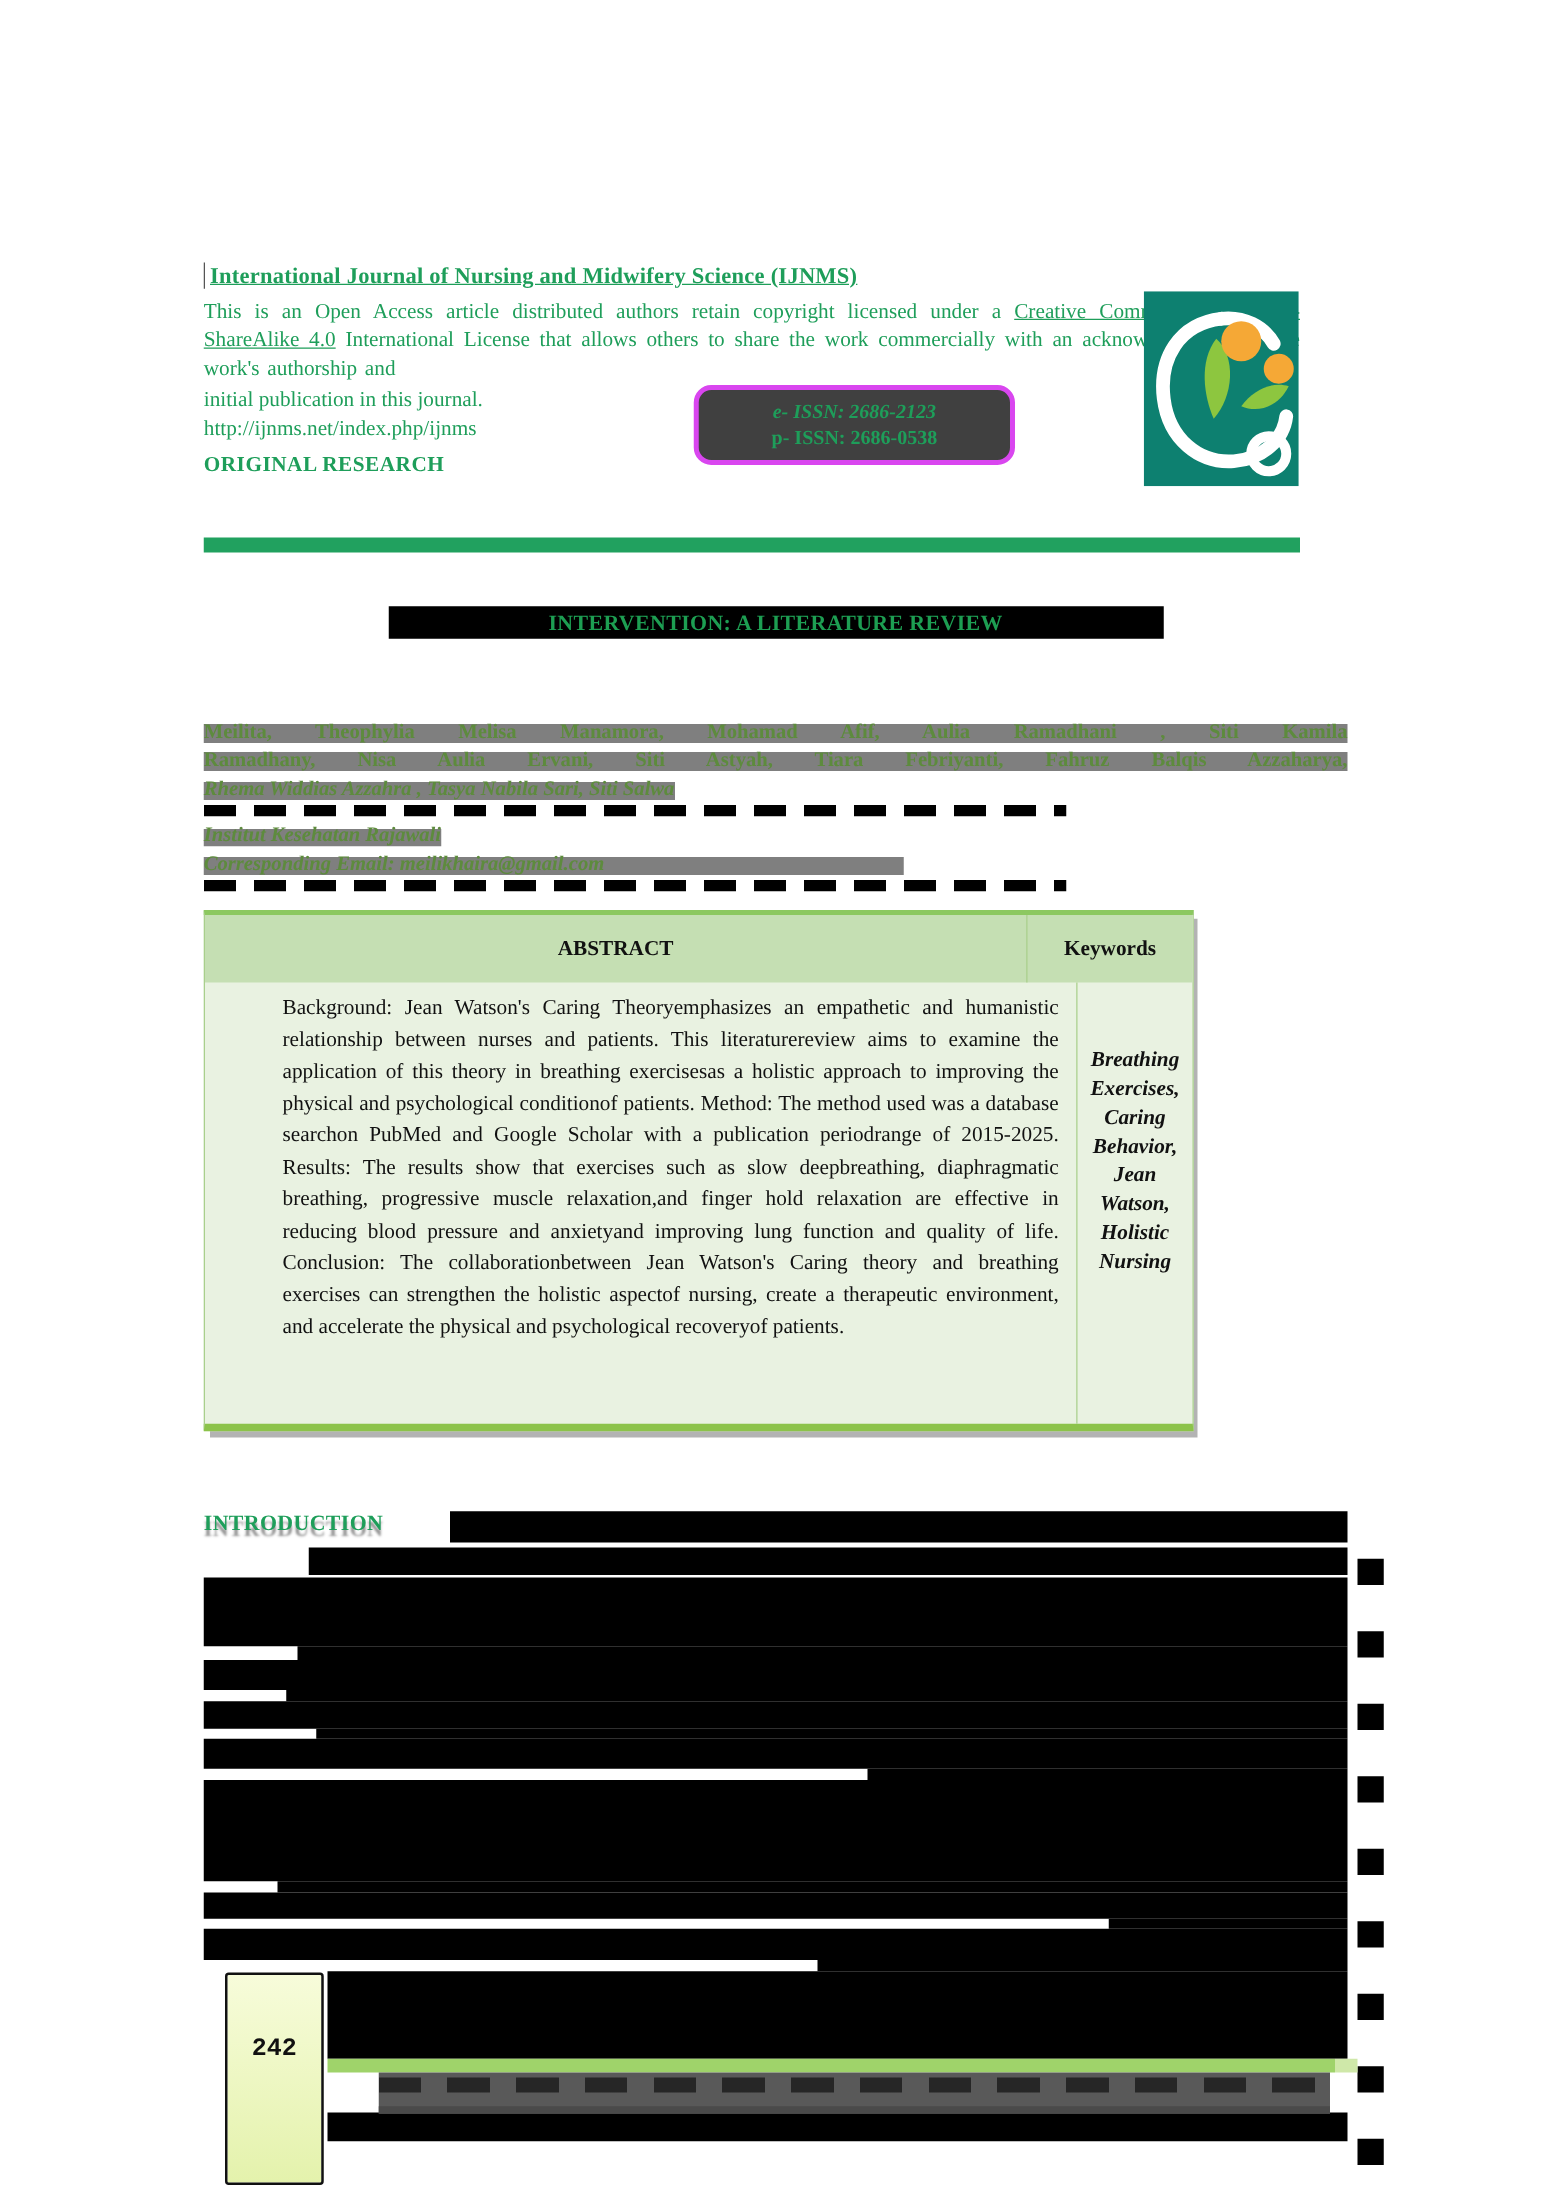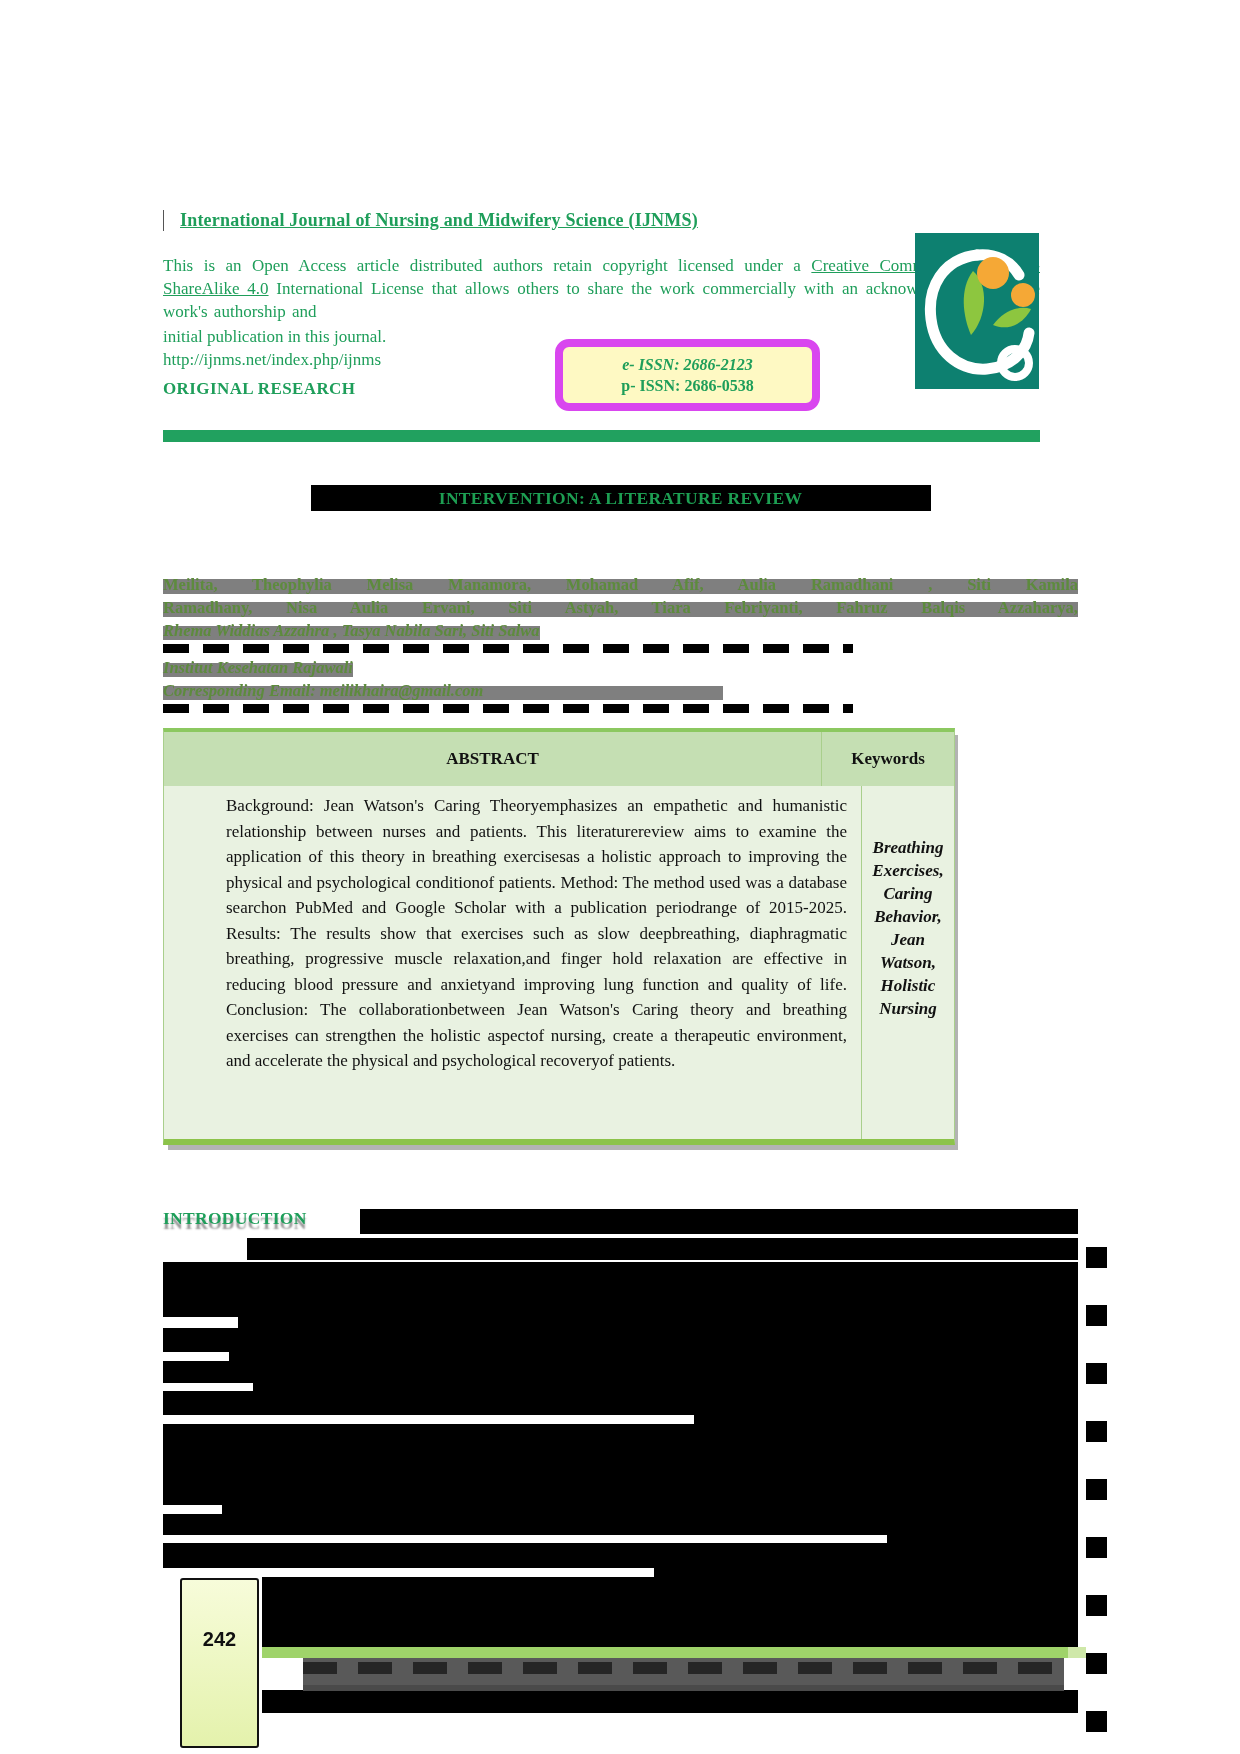--- a/index.html
+++ b/index.html
@@ -6,33 +6,33 @@
   body{
     width:1240px;height:1754px;position:relative;background:#ffffff;
     font-family:"Liberation Serif", serif;overflow:hidden;
   }
   .abs{position:absolute;}
 
   
   #header{left:163px;top:210px;width:877px;}
   .journal-title{
     color:#1e9e5a;font-weight:bold;font-size:18px;text-decoration:underline;
-    margin:0 0 23px 0;letter-spacing:0.2px;border-left:1px solid #555;padding-left:16px;
+    margin:0 0 6px 0;letter-spacing:0.2px;border-left:1px solid #555;padding-left:4px;
   }
   .license{
     color:#1e9e5a;font-size:17px;line-height:23px;text-align:justify;margin:0;
     word-spacing:2px;
   }
   .license-link{text-decoration:underline;cursor:pointer;}
   .hdr-row{display:flex;align-items:flex-start;margin-top:2px;}
   .hdr-left{flex:0 0 392px;color:#1e9e5a;font-size:17px;line-height:23px;}
   .issn-box{
-    flex:0 0 241px;border:8px solid #d946ef;border-radius:14px;
+    flex:0 0 241px;border:4px solid #d946ef;border-radius:14px;
     padding:7px 4px;text-align:center;color:#1e9e5a;font-size:16px;line-height:21px;
-    margin-top:14px;background:#fef9c3;
+    margin-top:0;background:#404040;
   }
   .eissn{font-style:italic;font-weight:bold;}
   .pissn{font-weight:bold;}
   .orig-research{color:#1e9e5a;font-weight:bold;font-size:17px;letter-spacing:0.4px;margin-top:6px;}
   .green-divider{left:163px;top:430px;width:877px;height:12px;background:#21a15f;}
   #logo{left:915px;top:233px;width:124px;height:156px;}
 
   
   #title-block{left:163px;top:484px;width:915px;}
   .title-line{
@@ -94,21 +94,21 @@
   }
   #citation-bar .marks{
     width:100%;height:12px;margin-top:4px;
     background:repeating-linear-gradient(90deg,#262626 0 34px,transparent 34px 55px);
   }
   #page-box{
     left:180px;top:1578px;width:75px;height:166px;border:2px solid #111;border-radius:3px;
     background:linear-gradient(180deg,#f7fcda,#e4f2ac);z-index:6;text-align:center;
   }
   #page-box .num{
-    margin-top:48px;font-family:Liberation Sans, sans-serif;font-weight:bold;font-size:20px;color:#111;
+    margin-top:48px;font-family:Liberation Mono, monospace;font-weight:bold;font-size:20px;color:#111;
   }
 </style>
 </head>
 <body>
 
 <div id="header" class="abs">
   <h1 class="journal-title">International Journal of Nursing and Midwifery Science (IJNMS)</h1>
   <p class="license"><span>This is an Open Access article distributed authors retain copyright licensed under a </span><span class="license-link">Creative Commons Attribution-ShareAlike 4.0</span><span> International License that allows others to share the work commercially with an acknowledgement of the work's authorship and</span></p>
   <div class="hdr-row">
     <div class="hdr-left">

